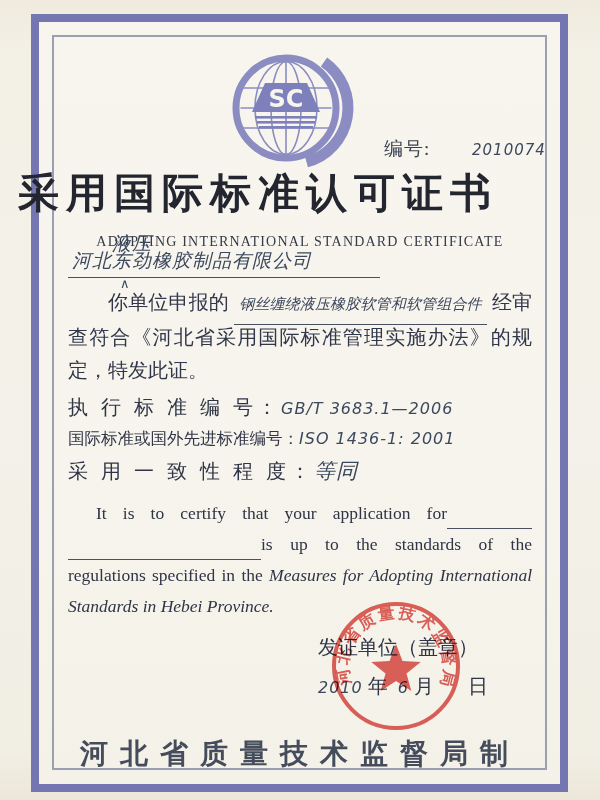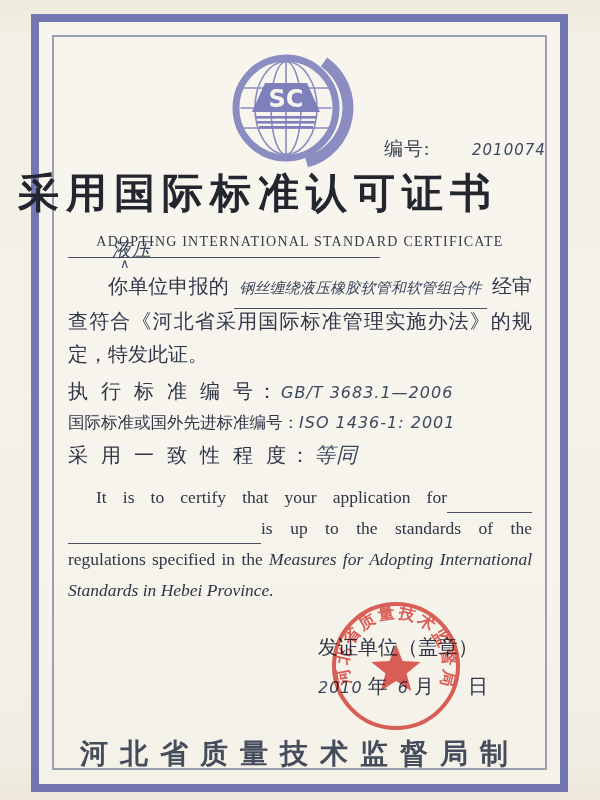--- a/index.html
+++ b/index.html
@@ -102,20 +102,21 @@
 
 <h1 class="title">采用国际标准认可证书</h1>
 <div class="subtitle">ADOPTING INTERNATIONAL STANDARD CERTIFICATE</div>
 
 <div class="main">
 
   
   <span class="company-line">
     <span class="insert-note hw">液压</span>
     <span class="insert-caret">∧</span>
+    <span class="hw">河北东劲橡胶制品有限公司</span>
   </span>
 
   
   <p class="para"><span>你单位申报的</span> <span class="u-hw">钢丝缠绕液压橡胶软管和软管组合件</span> <span>经审查符合《河北省采用国际标准管理实施办法》的规定，特发此证。</span></p>
 
   
   <div class="field">
     <span class="label-wide">执 行 标 准 编 号：</span><span class="hw">GB/T 3683.1—2006</span>
   </div>
 

